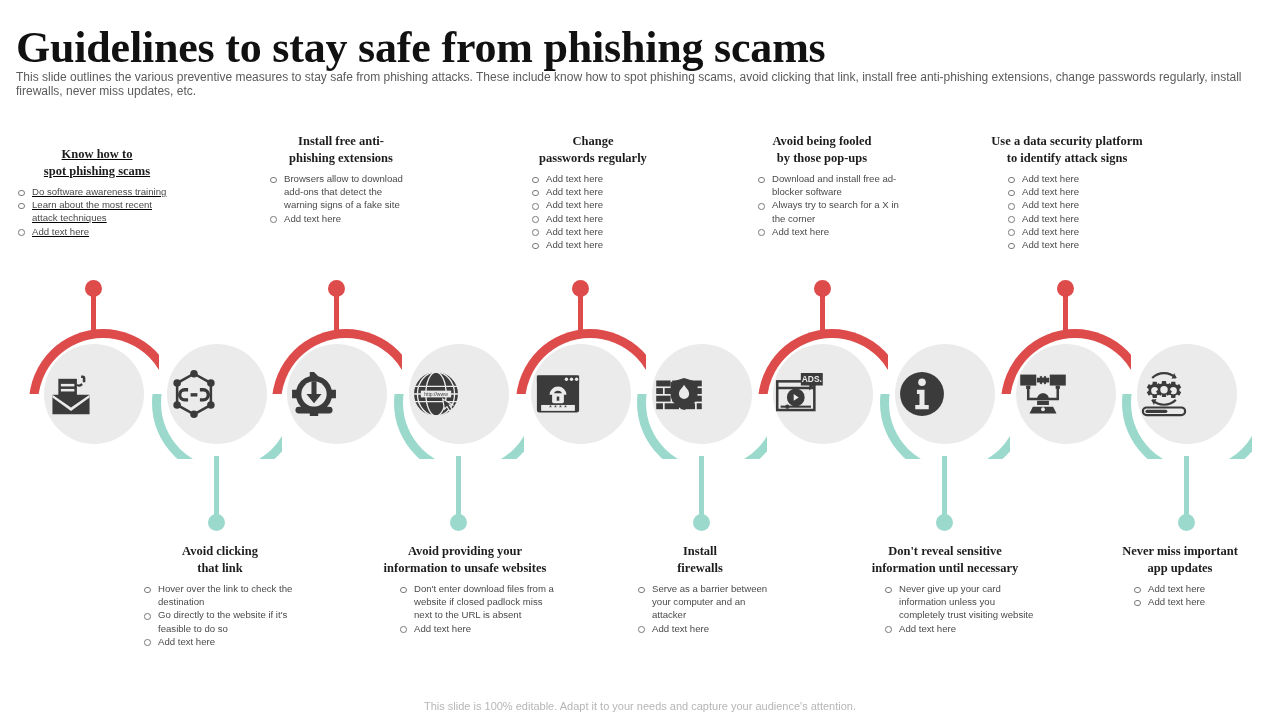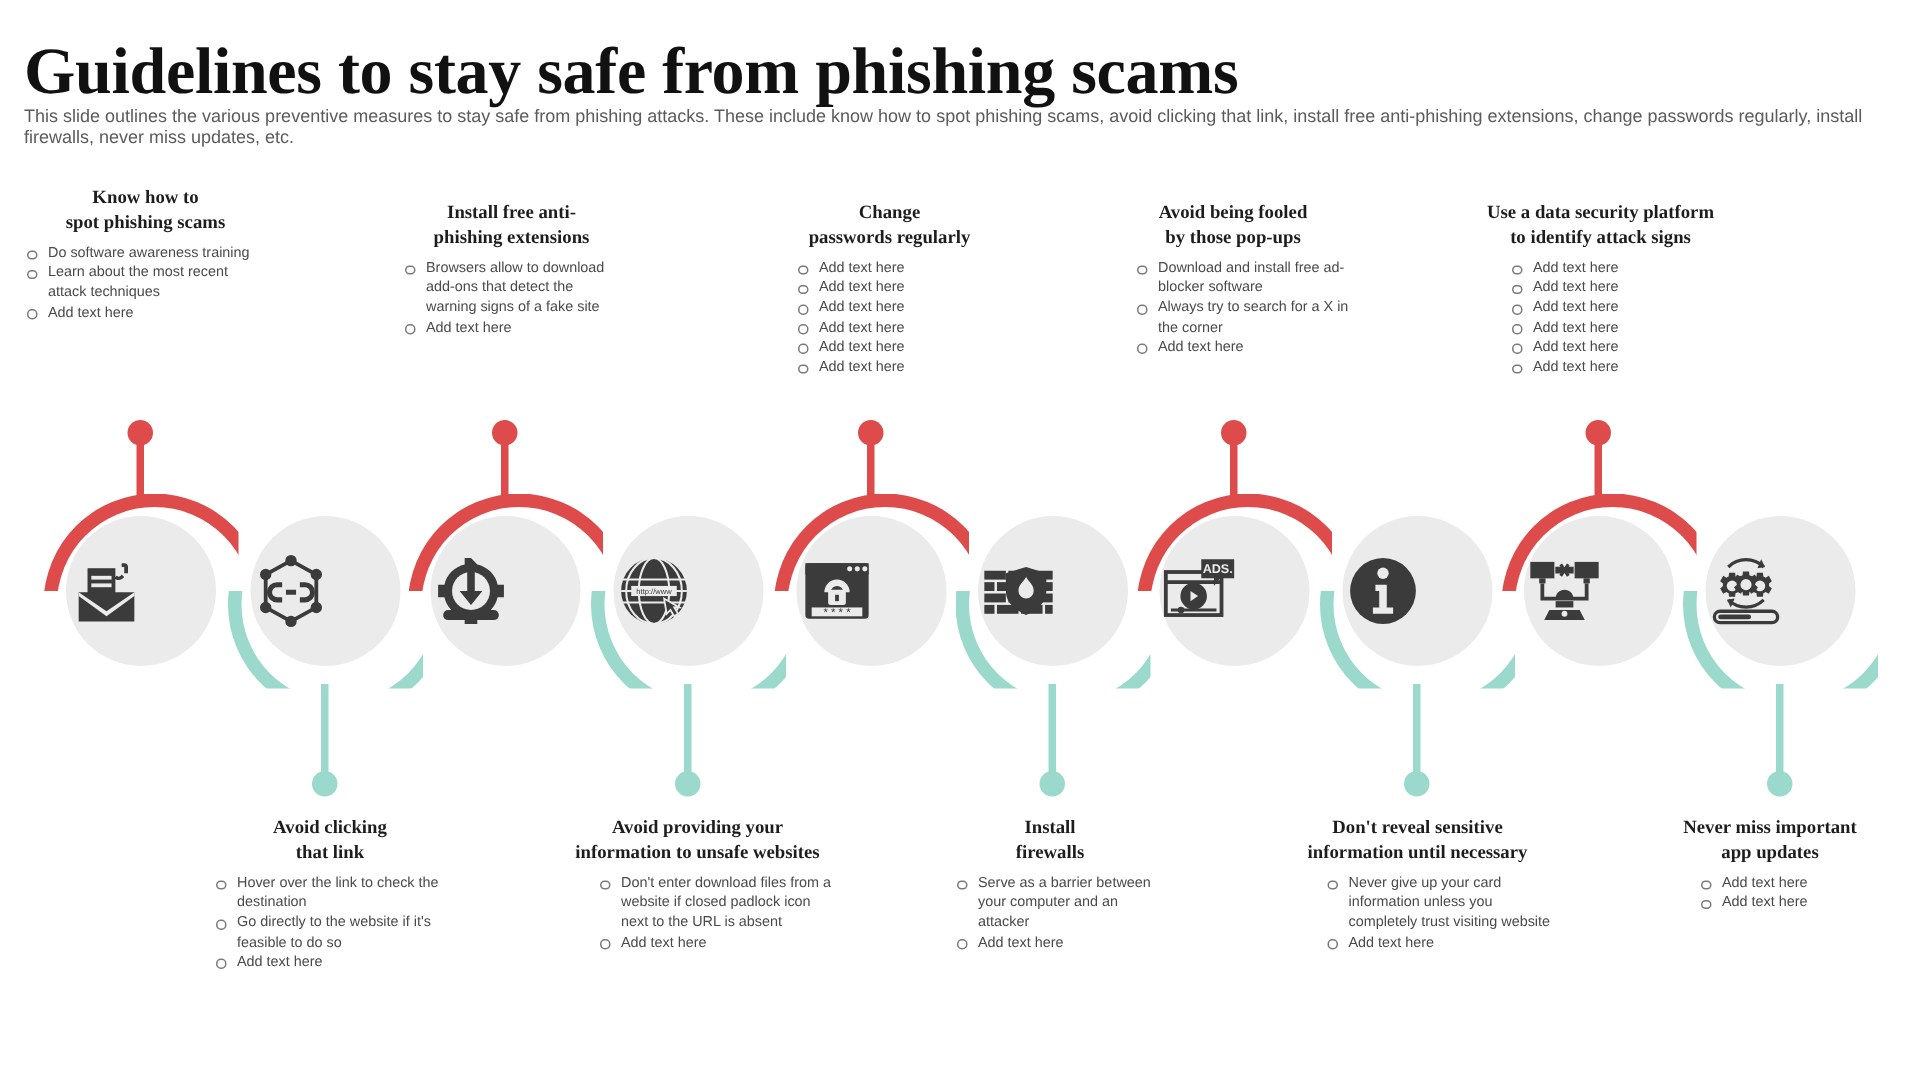--- a/index.html
+++ b/index.html
@@ -90,21 +90,21 @@
   }
 </style>
 </head>
 <body>
 
 <div class="slide">
 
   <div class="title">Guidelines to stay safe from phishing scams</div>
   <div class="subtitle">This slide outlines the various preventive measures to stay safe from phishing attacks. These include know how to spot phishing scams, avoid clicking that link, install free anti-phishing extensions, change passwords regularly, install firewalls, never miss updates, etc.</div>
 
-  <div class="block" style="left:14px; top:123px; width:166px;">
+  <div class="block" style="left:14px; top:146px; width:166px;text-decoration:underline;">
     <div class="block-head">Know how to<br>spot phishing scams</div>
     <ul class="bullets">
         <li>Do software awareness training</li>
         <li>Learn about the most recent attack techniques</li>
         <li>Add text here</li>
       </ul>
   </div>
   <div class="block" style="left:266px; top:133px; width:150px;">
     <div class="block-head">Install free anti-<br>phishing extensions</div>
     <ul class="bullets">
@@ -360,21 +360,21 @@
     <div class="block-head">Avoid clicking<br>that link</div>
     <ul class="bullets">
         <li>Hover over the link to check the destination</li>
         <li>Go directly to the website if it's feasible to do so</li>
         <li>Add text here</li>
       </ul>
   </div>
   <div class="block" style="left:370px; top:543px; width:190px;">
     <div class="block-head">Avoid providing your<br>information to unsafe websites</div>
     <ul class="bullets" style="margin-left:26px;">
-        <li>Don't enter download files from a website if closed padlock icon next to the URL is absent</li>
+        <li>Don't enter download files from a website if closed padlock miss next to the URL is absent</li>
         <li>Add text here</li>
       </ul>
   </div>
   <div class="block" style="left:620px; top:543px; width:160px;">
     <div class="block-head">Install<br>firewalls</div>
     <ul class="bullets" style="margin-left:14px;">
         <li>Serve as a barrier between your computer and an attacker</li>
         <li>Add text here</li>
       </ul>
   </div>
@@ -386,13 +386,14 @@
       </ul>
   </div>
   <div class="block" style="left:1100px; top:543px; width:160px;">
     <div class="block-head">Never miss important<br>app updates</div>
     <ul class="bullets" style="margin-left:30px;">
         <li>Add text here</li>
         <li>Add text here</li>
       </ul>
   </div>
 
+  <div class="footer">This slide is 100% editable. Adapt it to your needs and capture your audience's attention.</div>
 </div>
 
 </body></html>

